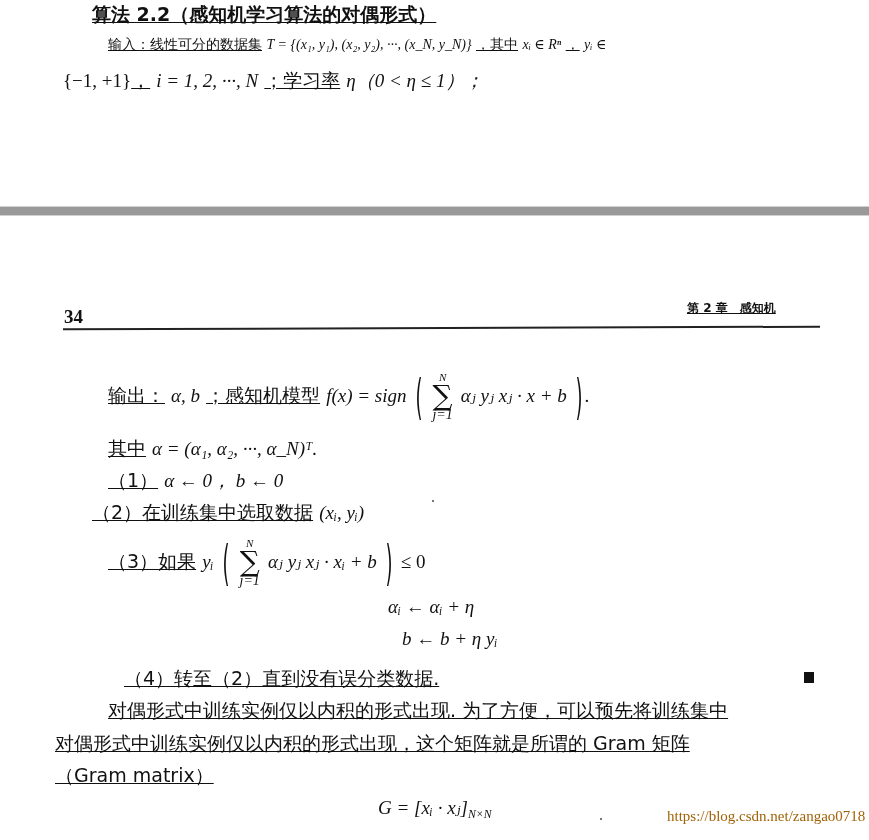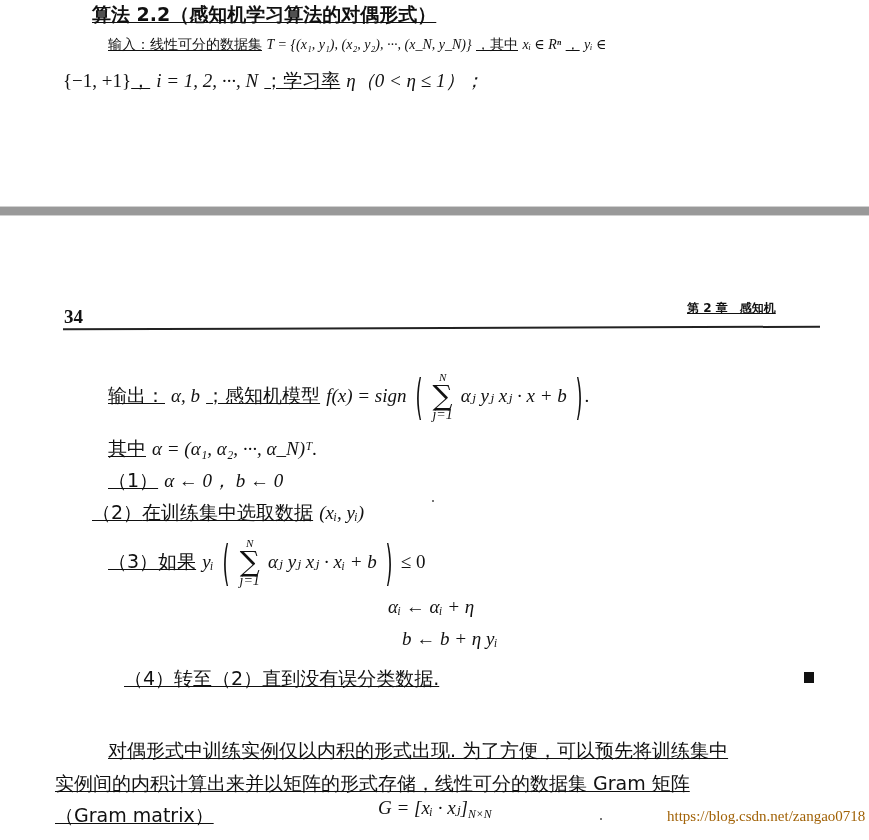--- a/index.html
+++ b/index.html
@@ -59,21 +59,21 @@
     .sum {
       display: inline-flex; flex-direction: column; align-items: center;
       vertical-align: middle; line-height: 1; margin: 0 2px;
     }
     .sum .top { font-size: 11px; font-style: italic; }
     .sum .sig { font-size: 28px; font-style: normal; font-family: "DejaVu Serif", serif; line-height: 0.9; }
     .sum .bot { font-size: 14px; font-style: italic; }
 
     .qed { left: 804px; top: 672px; width: 10px; height: 11px; background: #111; position: absolute; }
 
-    .para { font-size: 19px; margin-top: 40px; }
+    .para { font-size: 19px; }
     .watermark {
       left: 667px; top: 808px; font-size: 15px;
       font-family: Liberation Serif, serif;
       color: #a16207;
     }
     .dot { position:absolute; width:2px; height:2px; background:#777; }
   </style>
 </head>
 <body>
 
@@ -146,21 +146,21 @@
   <span class="rm">≤ 0</span>
 </div>
 
 <div class="abs line math" style="left:388px; top:596px;">αᵢ ← αᵢ + η</div>
 <div class="abs line math" style="left:388px; top:628px;margin-left:14px;">b ← b + η yᵢ</div>
 
 <div class="abs line cjk" style="left:124px; top:666px;">（4）转至（2）直到没有误分类数据.</div>
 <div class="qed"></div>
 
 <div class="abs para cjk" style="left:108px; top:698px;">对偶形式中训练实例仅以内积的形式出现. 为了方便，可以预先将训练集中</div>
-<div class="abs para cjk" style="left:55px; top:731px;">实例间的内积计算出来并以矩阵的形式存储，线性可分的数据集 Gram 矩阵</div>
+<div class="abs para cjk" style="left:55px; top:731px;">对偶形式中训练实例仅以内积的形式出现，这个矩阵就是所谓的 Gram 矩阵</div>
 <div class="abs para cjk" style="left:55px; top:763px;">（Gram matrix）</div>
 
 <div class="abs line" style="left:378px; top:796px;">
   <span class="math">G = [xᵢ · xⱼ]</span><sub class="math">N×N</sub>
 </div>
 
 <div class="abs watermark">https://blog.csdn.net/zangao0718</div>
 <div class="dot" style="left:600px; top:818px;"></div>
 
 </body></html>

